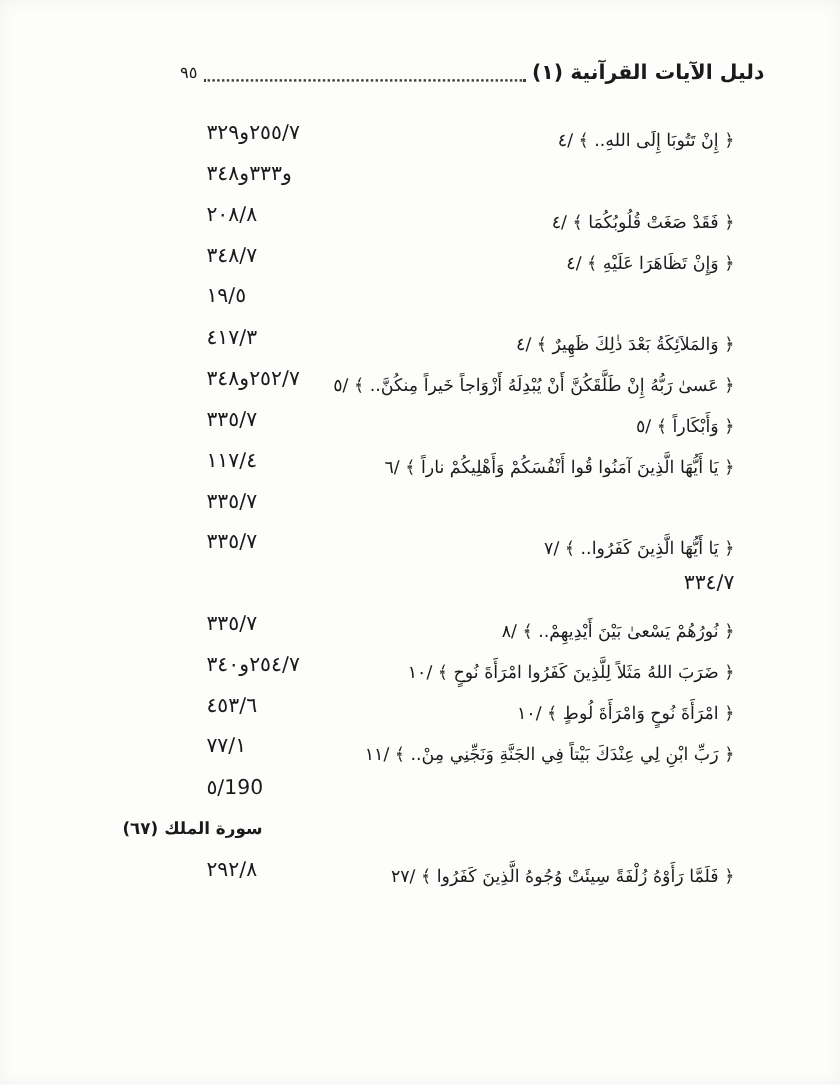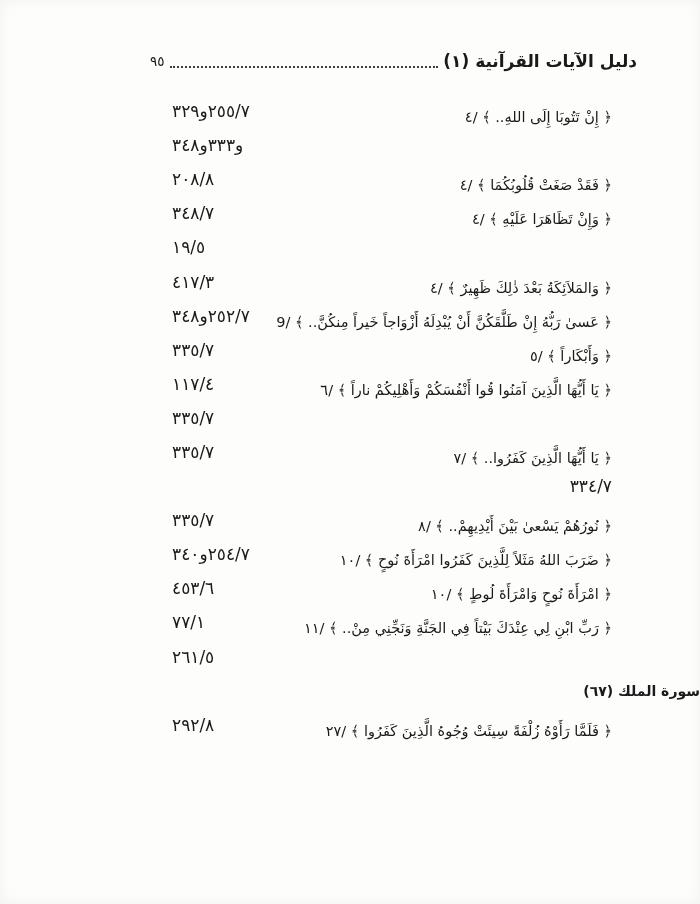--- a/index.html
+++ b/index.html
@@ -31,21 +31,21 @@
   .rows { position: absolute; top: 94px; left: 0; right: 0; }
   .row {
     height: 34.1px;
     display: flex;
     justify-content: space-between;
     align-items: center;
     padding: 0 88px 0 172px; 
   }
   .verse { font-size: 14.5px; white-space: nowrap; margin-top: 12px; }
   .ref   { font-size: 17px;   white-space: nowrap; }
-  .section-row { justify-content: flex-start; padding: 0 0 0 102px; }
+  .section-row { justify-content: flex-end; padding: 0 0 0 102px; }
   .section { font-weight: 700; font-size: 14px; white-space: nowrap; }
 </style>
 </head>
 <body>
 
 <div class="page">
 
   <div class="header">
     <span class="title">دليل الآيات القرآنية (١)</span>
     <span class="leader"></span>
@@ -72,21 +72,21 @@
     </div>
     <div class="row">
       <span class="verse"></span>
       <span class="ref">١٩/٥</span>
     </div>
     <div class="row">
       <span class="verse">﴿ وَالمَلاَئِكَةُ بَعْدَ ذٰلِكَ ظَهِيرٌ ﴾ /٤</span>
       <span class="ref">٤١٧/٣</span>
     </div>
     <div class="row">
-      <span class="verse">﴿ عَسىٰ رَبُّهُ إِنْ طَلَّقَكُنَّ أَنْ يُبْدِلَهُ أَزْوَاجاً خَيراً مِنكُنَّ.. ﴾ /9</span>
+      <span class="verse">﴿ عَسىٰ رَبُّهُ إِنْ طَلَّقَكُنَّ أَنْ يُبْدِلَهُ أَزْوَاجاً خَيراً مِنكُنَّ.. ﴾ /٥</span>
       <span class="ref">٢٥٢/٧و٣٤٨</span>
     </div>
     <div class="row">
       <span class="verse">﴿ وَأَبْكَاراً ﴾ /٥</span>
       <span class="ref">٣٣٥/٧</span>
     </div>
     <div class="row">
       <span class="verse">﴿ يَا أَيُّهَا الَّذِينَ آمَنُوا قُوا أَنْفُسَكُمْ وَأَهْلِيكُمْ ناراً ﴾ /٦</span>
       <span class="ref">١١٧/٤</span>
     </div>
@@ -112,21 +112,21 @@
     <div class="row">
       <span class="verse">﴿ امْرَأَةَ نُوحٍ وَامْرَأَةَ لُوطٍ ﴾ /١٠</span>
       <span class="ref">٤٥٣/٦</span>
     </div>
     <div class="row">
       <span class="verse">﴿ رَبِّ ابْنِ لِي عِنْدَكَ بَيْتاً فِي الجَنَّةِ وَنَجِّنِي مِنْ.. ﴾ /١١</span>
       <span class="ref">٧٧/١</span>
     </div>
     <div class="row">
       <span class="verse"></span>
-      <span class="ref">٢٦١/٥</span>
+      <span class="ref">190/٥</span>
     </div>
     <div class="row section-row">
       <span class="section">سورة الملك (٦٧)</span>
     </div>
     <div class="row">
       <span class="verse">﴿ فَلَمَّا رَأَوْهُ زُلْفَةً سِيئَتْ وُجُوهُ الَّذِينَ كَفَرُوا ﴾ /٢٧</span>
       <span class="ref">٢٩٢/٨</span>
     </div>
 
   </div>

